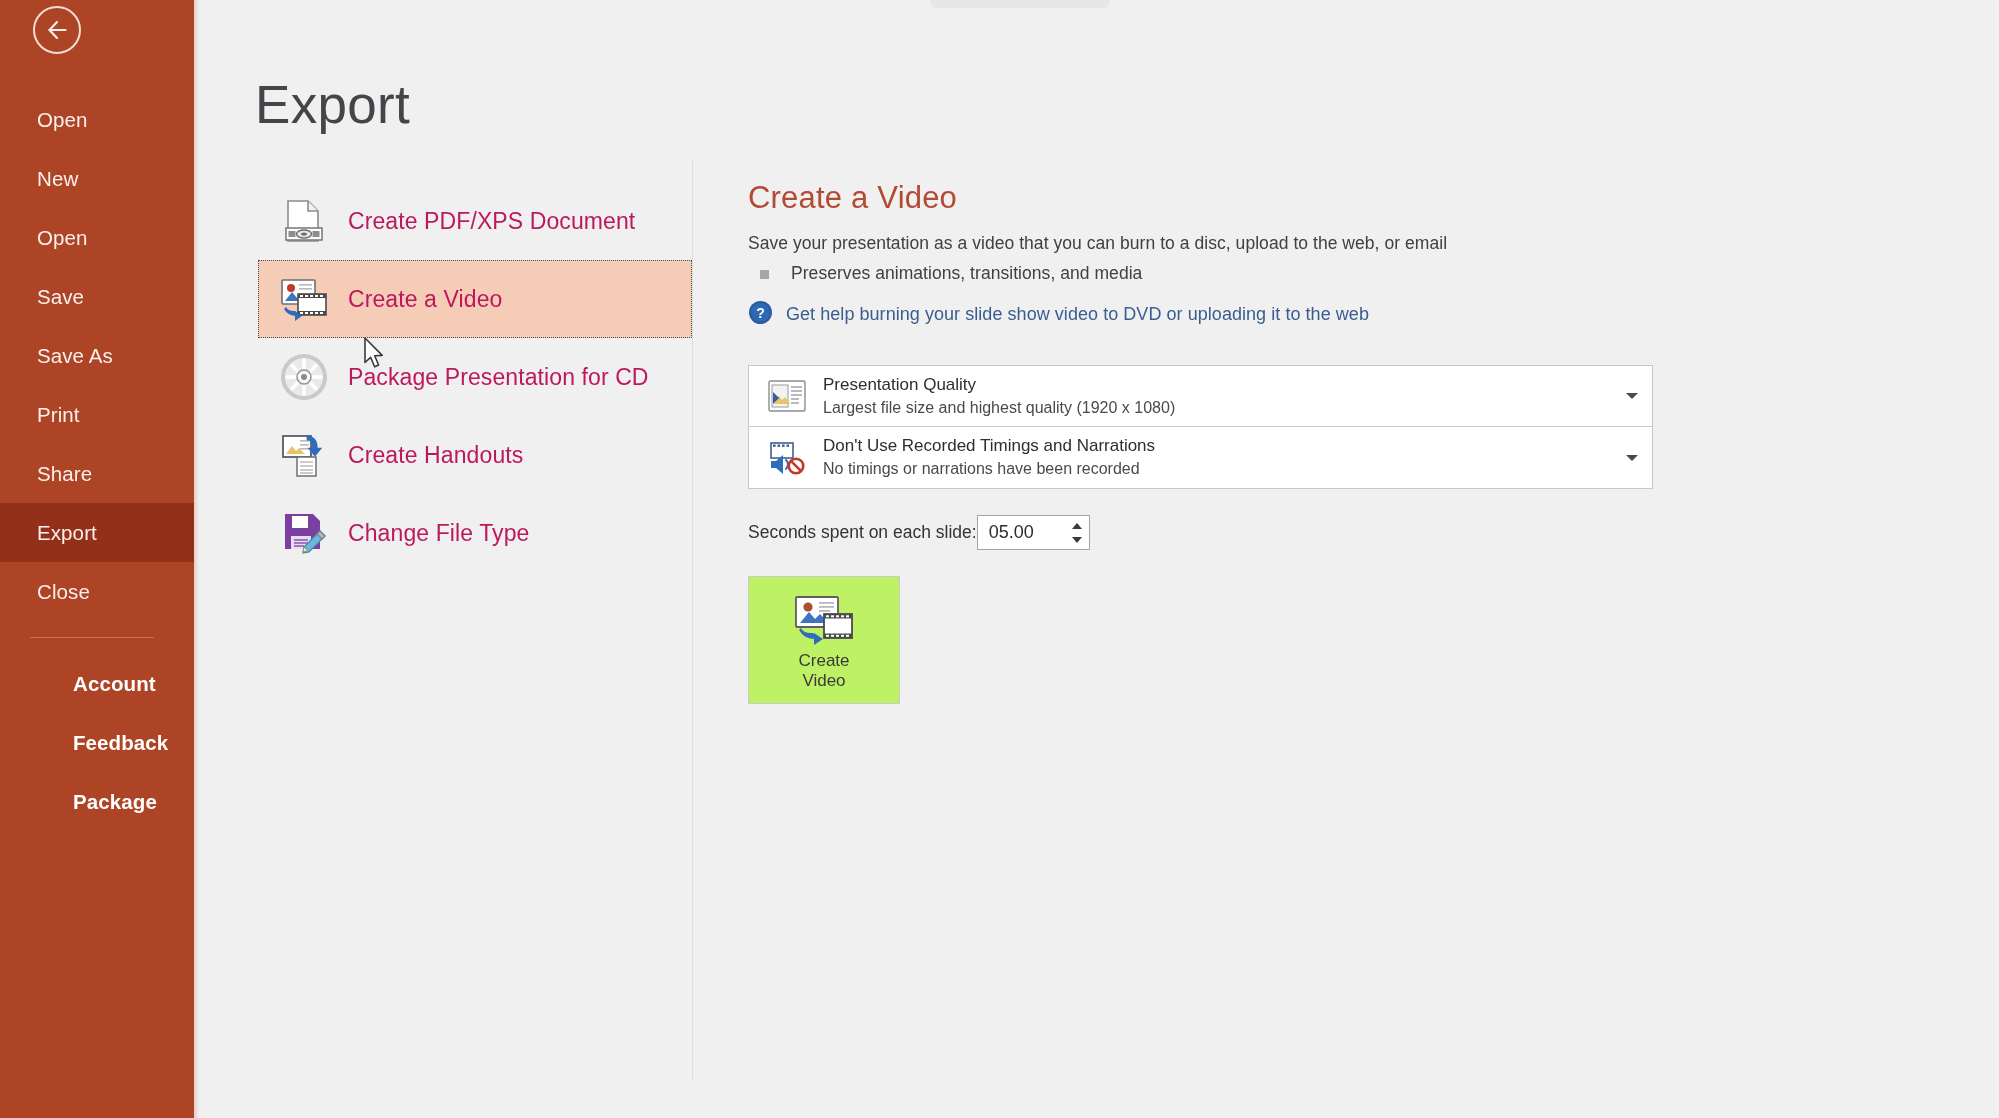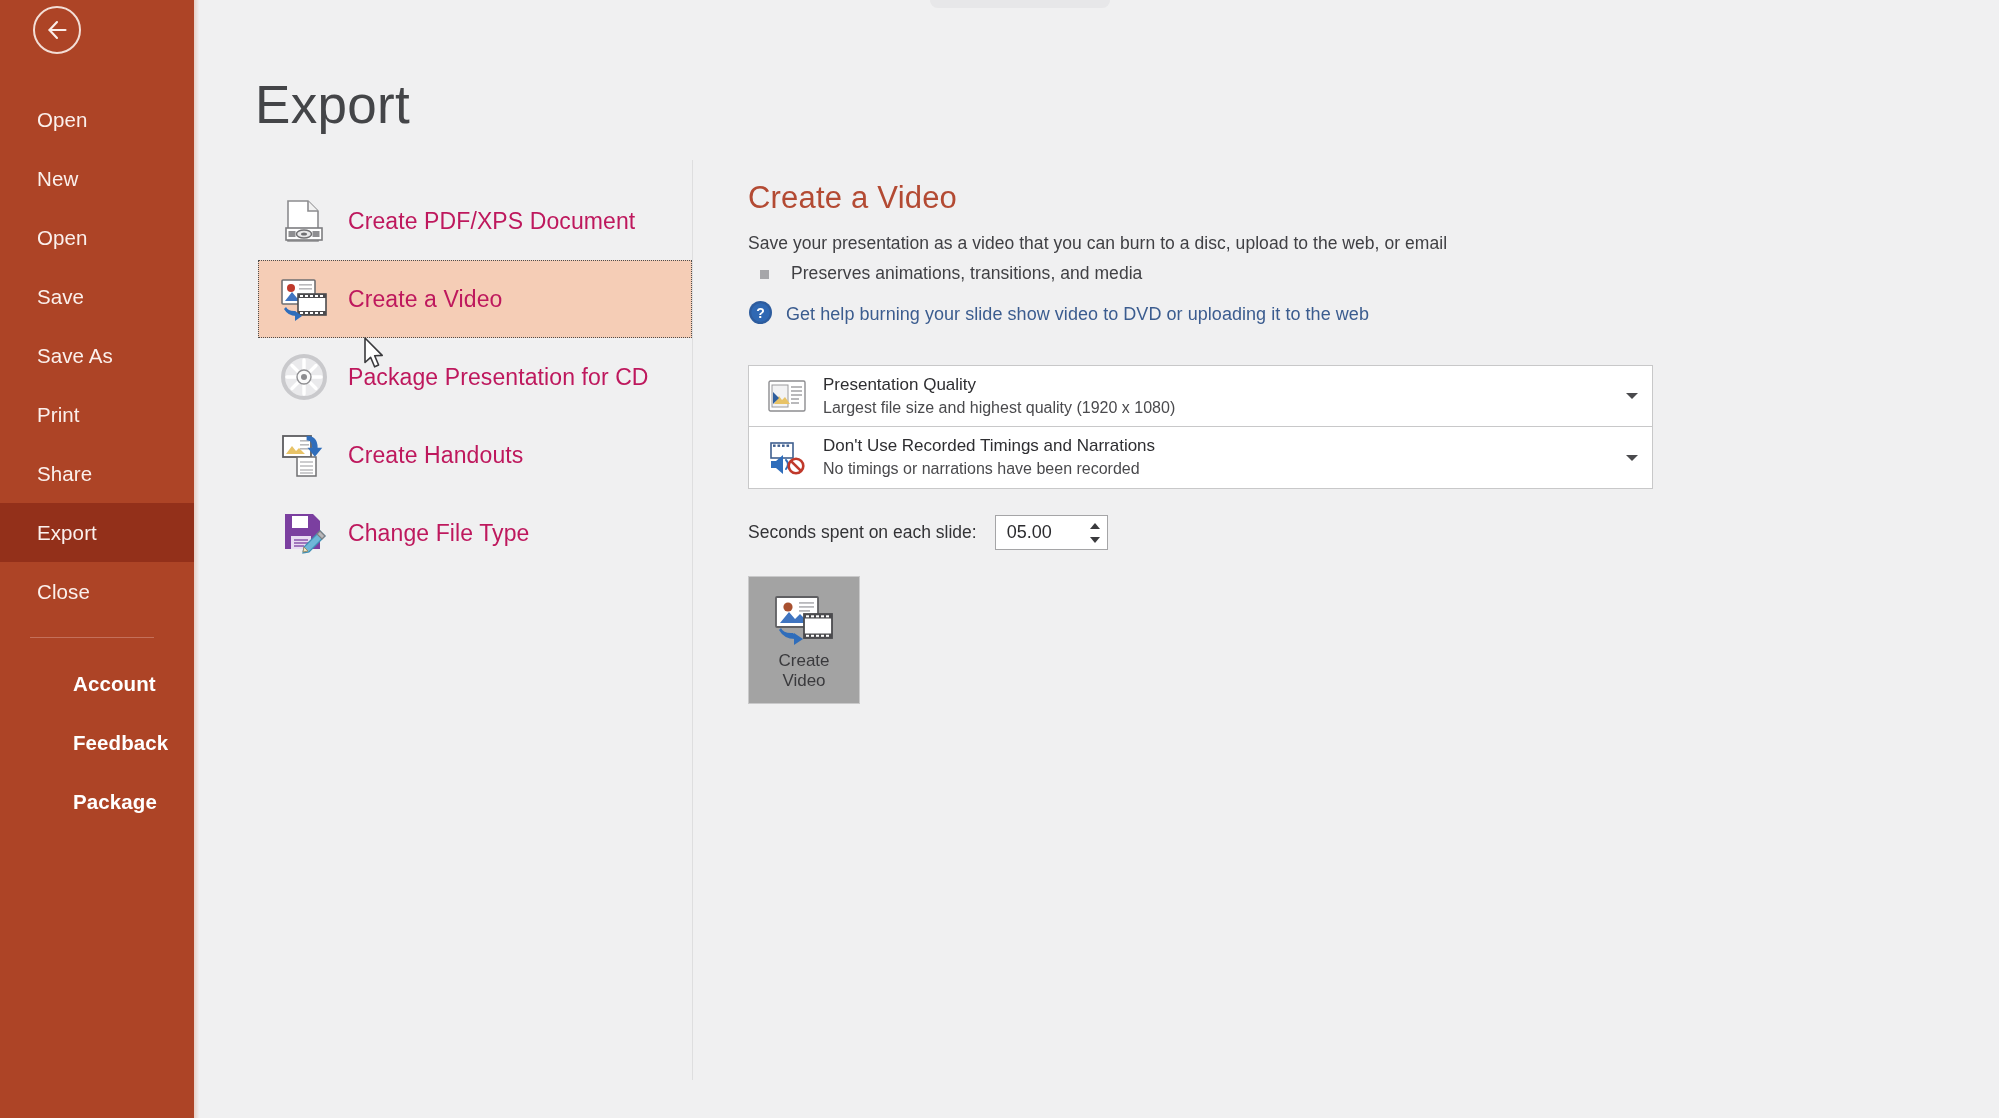--- a/index.html
+++ b/index.html
@@ -168,42 +168,41 @@
   }
 
   
   .secrow {
     display: flex; align-items: center;
     margin-top: 26px;
   }
   .seclabel { font-size: 17.5px; color: #333336; }
   .spinner {
     position: relative;
-    margin-left: 18px;
     width: 113px; height: 35px;
     background: #ffffff;
     border: 1px solid #a5a5a7;
     display: flex; align-items: center;
     cursor: text;
   }
   .spinner .sval { margin-left: 11px; font-size: 18px; color: #2b2b2e; }
   .spin-btns {
     position: absolute; right: 7px; top: 0; bottom: 0;
     display: flex; flex-direction: column; justify-content: center;
     gap: 8px;
   }
   .spin-up, .spin-dn { width: 0; height: 0; cursor: pointer; }
   .spin-up { border-left: 5px solid transparent; border-right: 5px solid transparent; border-bottom: 6px solid #3a3a3d; }
   .spin-dn { border-left: 5px solid transparent; border-right: 5px solid transparent; border-top: 6px solid #3a3a3d; }
 
   
   .bigbtn {
     margin-top: 26px;
-    width: 112px; height: 128px;
-    background: #a3a3a3;
+    width: 152px; height: 128px;
+    background: #bef264;
     border: 1px solid #c9c9ca;
     display: flex; flex-direction: column;
     align-items: center; justify-content: center;
     cursor: pointer;
   }
   .bigbtn .bb-icon { height: 62px; display: flex; align-items: center; }
   .bigbtn .bb-l1, .bigbtn .bb-l2 {
     font-size: 17px; color: #3a3a3d; line-height: 1.18; text-align: center;
   }
 

